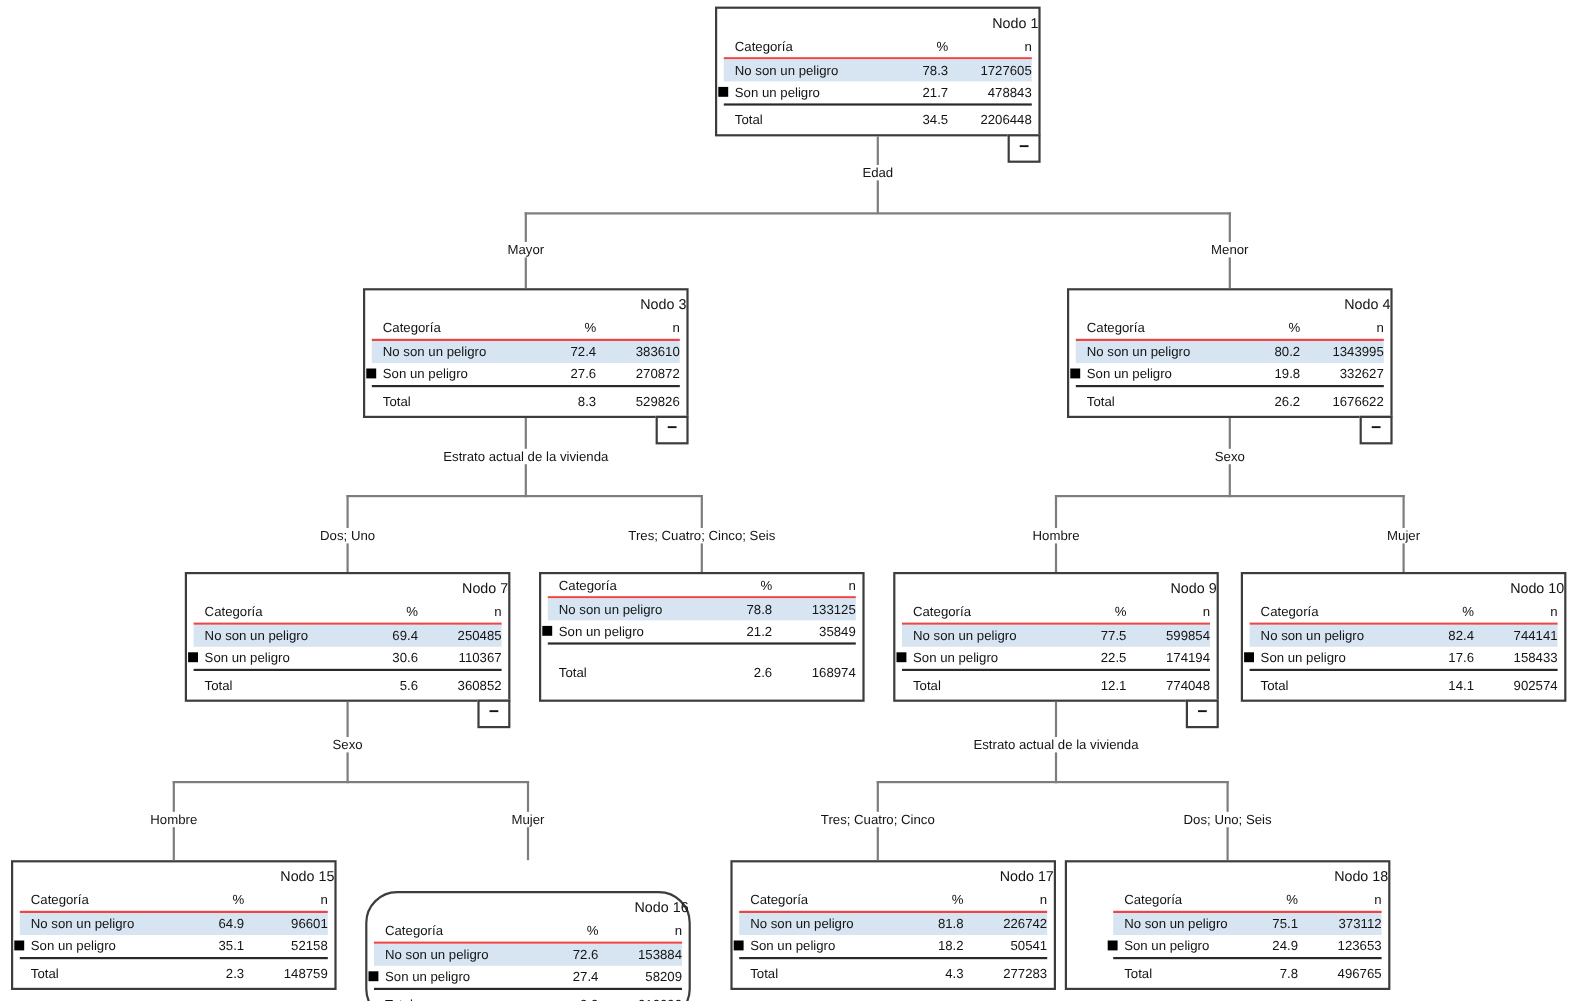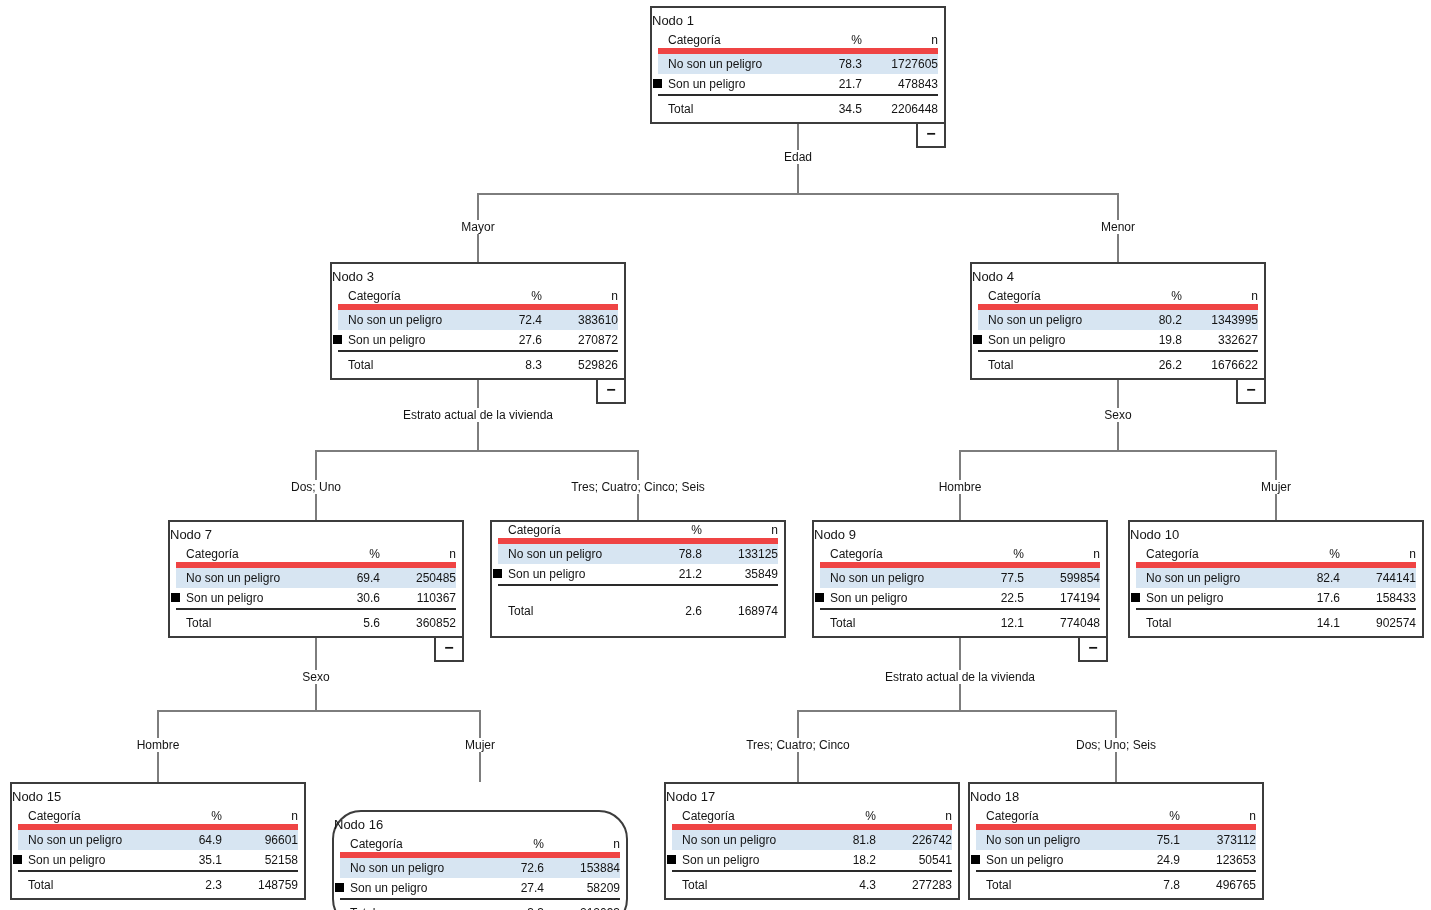--- a/index.html
+++ b/index.html
@@ -2,41 +2,41 @@
 <html><head>
 <meta charset="utf-8">
 <style>
   html,body{margin:0;padding:0;background:#fff;}
   body{font-family:"Liberation Sans", sans-serif;color:#141414;}
   .canvas{position:relative;width:1431px;height:910px;background:#ffffff;overflow:hidden;}
 
   
   .node{position:absolute;width:296px;height:118px;border:2px solid #3c3c3c;background:#fff;
         box-sizing:border-box;font-size:12px;display:flex;flex-direction:column;}
-  .ntitle{height:24px;line-height:26px;text-align:left;font-size:13px;}
+  .ntitle{height:24px;line-height:26px;text-align:right;font-size:13px;}
   .thead,.trow{display:flex;align-items:center;margin:0 6px;position:relative;box-sizing:border-box;}
-  .thead{height:22px;border-bottom:6px solid #ef4444;}
+  .thead{height:22px;border-bottom:2px solid #ef4444;}
   .trow{height:20px;}
   .trow.hlrow{background:#d7e5f2;}
   .trow.total{flex:1;border-top:2px solid #2a2a2a;}
   .cat{flex:1;padding-left:10px;white-space:nowrap;overflow:hidden;}
   .pct{width:52px;text-align:right;white-space:nowrap;}
   .ncol{width:76px;text-align:right;white-space:nowrap;}
   .bullet{position:absolute;left:-5px;top:5px;width:9px;height:9px;background:#000;}
   .collapse{position:absolute;right:-2px;bottom:-26px;width:30px;height:26px;box-sizing:border-box;
             border:2px solid #3c3c3c;background:#fff;text-align:center;line-height:20px;
             font-size:16px;font-weight:bold;cursor:pointer;z-index:3;}
 
   
   #n1{left:650px;top:6px;}
   #n3{left:330px;top:262px;}   #n4{left:970px;top:262px;}
   #n7{left:168px;top:520px;}   #n8{left:490px;top:520px;}
   #n9{left:812px;top:520px;}   #n10{left:1128px;top:520px;}
   #n15{left:10px;top:782px;}   #n16{left:332px;top:810px;border-radius:29px;}
-  #n17{left:664px;top:782px;}  #n18{left:968px;top:782px;}
+  #n17{left:664px;top:782px;}  #n18{left:968px;top:782px;padding-left:36px;}
 
   
   .ln{position:absolute;background:#7d7d7d;z-index:1;}
   #l-root-v {left:797px;top:124px;width:2px;height:70px;}
   #l-root-h {left:477px;top:193px;width:642px;height:2px;}
   #l-root-vL{left:477px;top:193px;width:2px;height:69px;}
   #l-root-vR{left:1117px;top:193px;width:2px;height:69px;}
   #l-n3-v {left:477px;top:380px;width:2px;height:72px;}
   #l-n3-h {left:315px;top:450px;width:324px;height:2px;}
   #l-n3-vL{left:315px;top:450px;width:2px;height:70px;}

